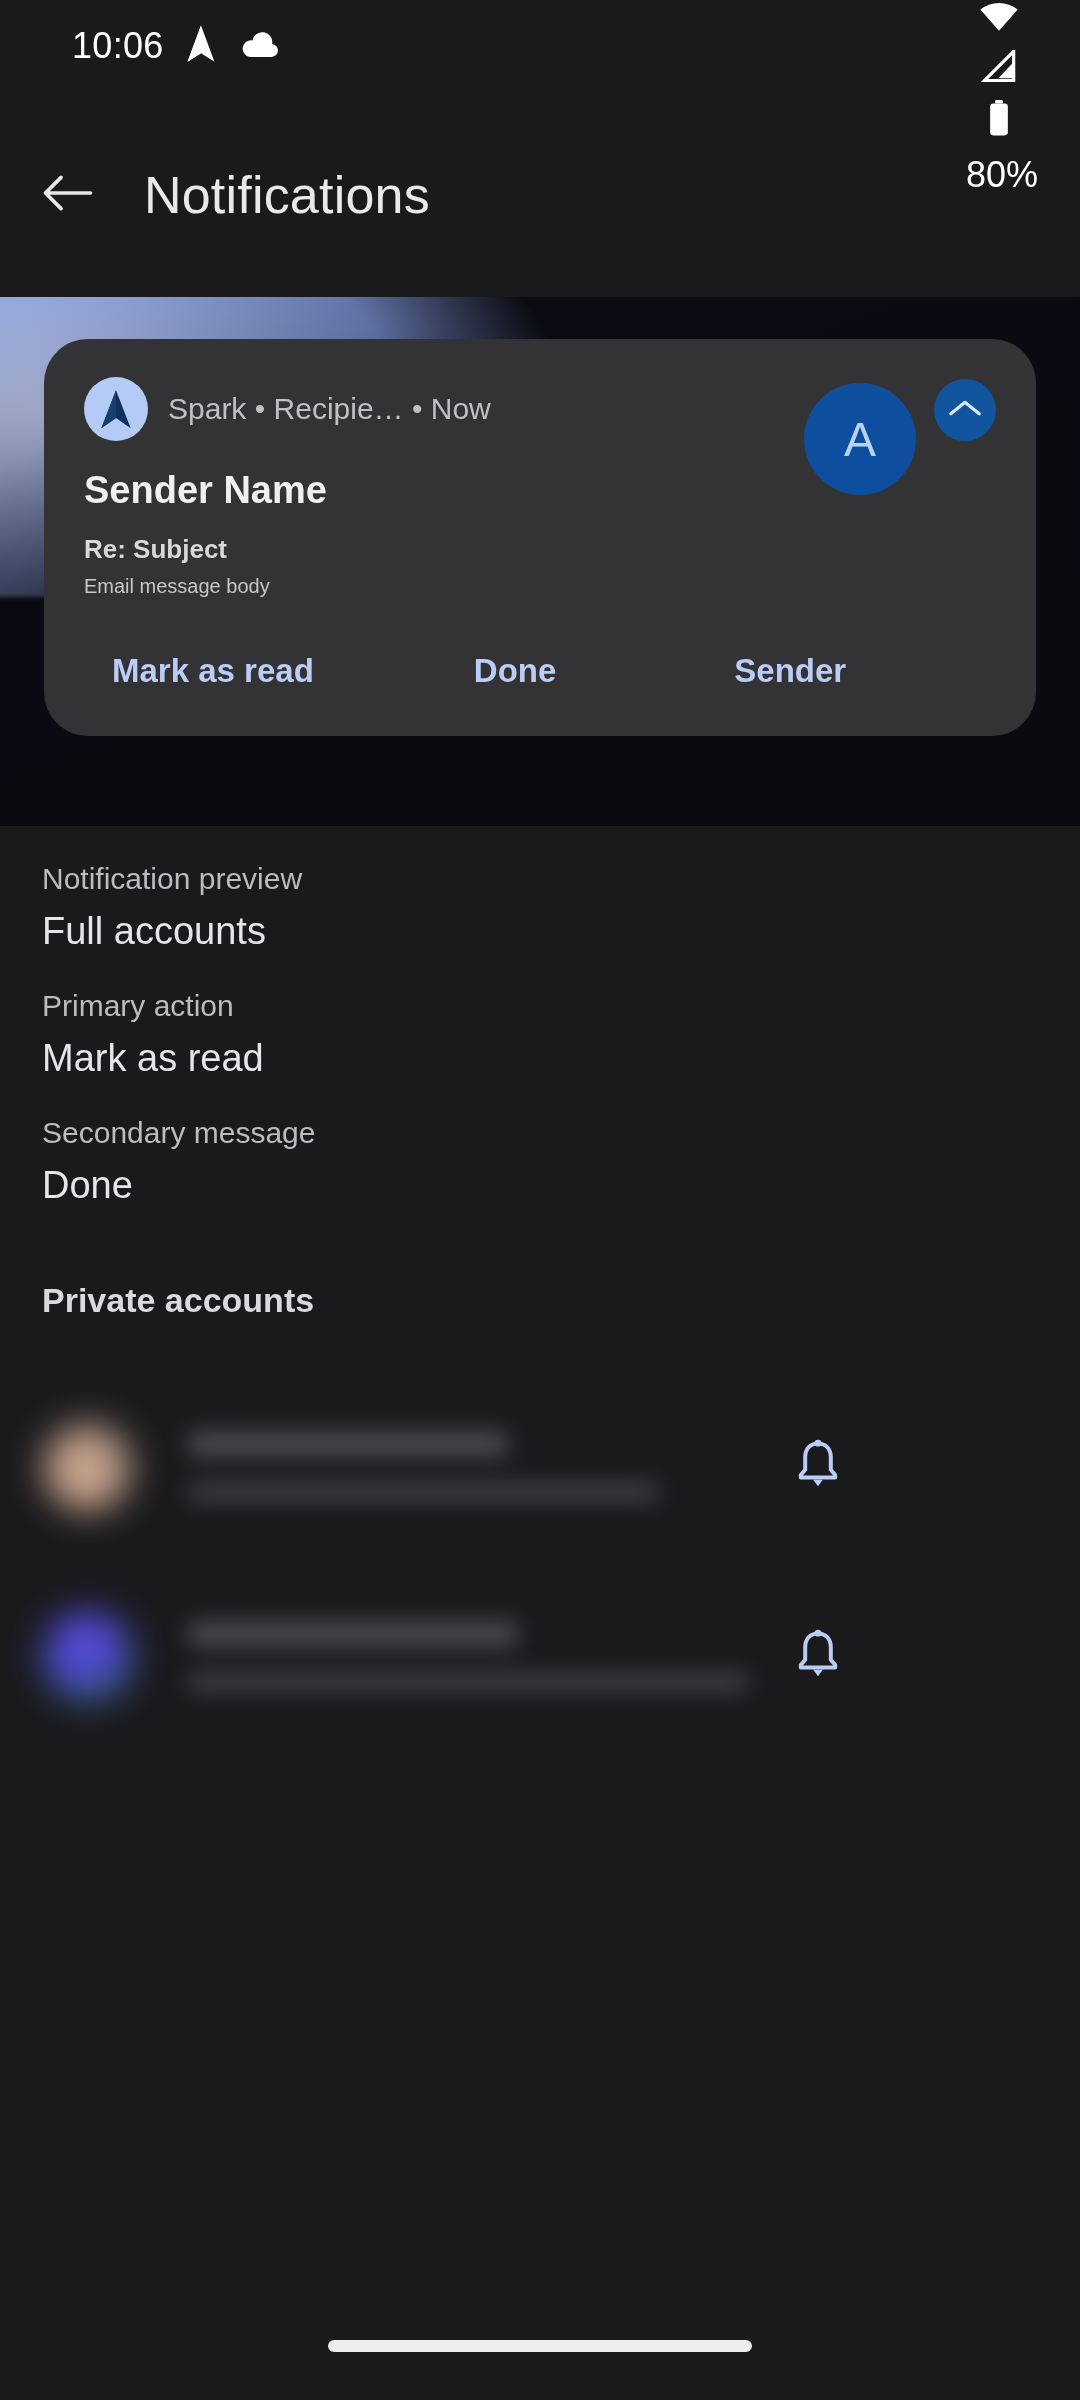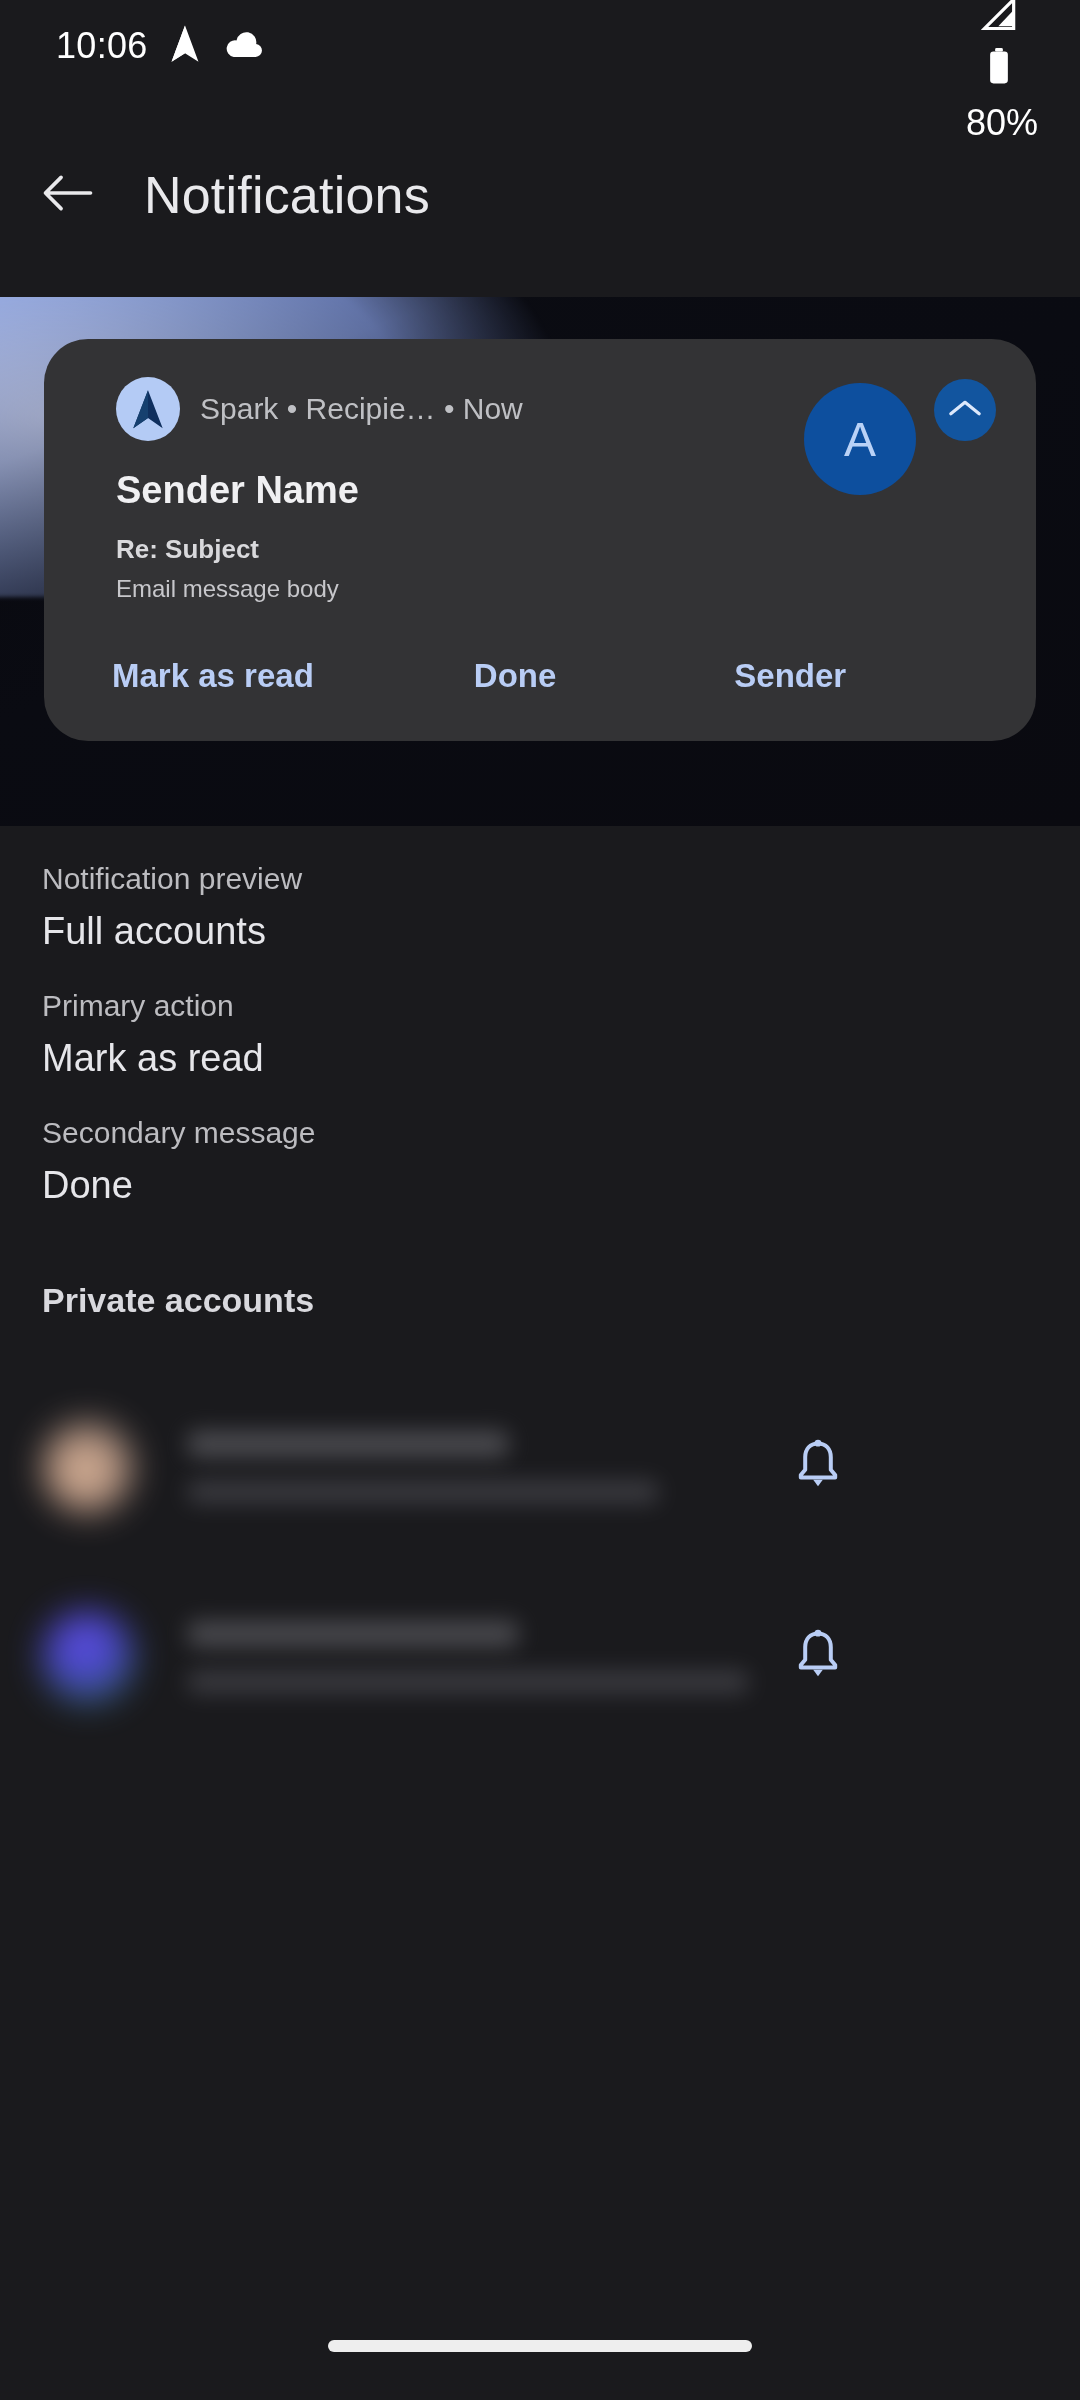--- a/index.html
+++ b/index.html
@@ -7,22 +7,22 @@
     width:1080px; height:2400px;
     background:#1a1a1d;
     font-family:"Liberation Sans", sans-serif;
     overflow:hidden;
   }
   .screen { position:relative; width:1080px; height:2400px; background:#1a1a1d; }
 
   
   .statusbar{
     position:absolute; top:0; left:0; width:1080px; height:92px;
-    display:flex; align-items:center; justify-content:space-between;
-    padding:0 42px 0 56px;
+    display:flex; justify-content:space-between;
+    padding:0 42px 0 72px;
   }
   .sb-left{ display:flex; align-items:center; gap:20px; }
   .sb-right{ display:flex; align-items:center; gap:14px;flex-direction:column; }
   .sb-clock{ color:#ffffff; font-size:36px; letter-spacing:.3px; }
   .sb-pct{ color:#ffffff; font-size:36px; margin-left:6px; }
   .ico{ display:block; }
 
   
   .appbar{
     position:absolute; top:92px; left:0; width:1080px; height:205px;
@@ -71,38 +71,38 @@
     background:linear-gradient(180deg, rgba(96,132,155,.9), rgba(40,70,90,0));
     clip-path:polygon(40% 0, 58% 18%, 74% 4%, 92% 30%, 100% 100%, 0 100%, 12% 34%);
     filter:blur(2px);
   }
 
   
   .notif{
     position:absolute; left:44px; top:339px; width:992px;
     background:#333335; border-radius:44px; padding:38px 40px 46px 40px;
   }
-  .notif-top{ display:flex; align-items:flex-start;margin-left:32px; }
+  .notif-top{ display:flex; align-items:flex-start; }
   .notif-left{ flex:1 1 auto; min-width:0; }
   .notif-headrow{ display:flex; align-items:center; gap:20px; }
   .app-icon{
     width:64px; height:64px; border-radius:50%;
     background:#b4cbf5; display:flex; align-items:center; justify-content:center; flex:0 0 auto;
   }
   .notif-meta{
     color:#bfc0c4; font-size:30px; white-space:nowrap; overflow:hidden; text-overflow:ellipsis;
   }
   .notif-sender{
     color:#f0f0f2; font-size:38px; font-weight:700; margin:28px 0 0 0;
   }
   .notif-subject{
     color:#d9d9dc; font-size:26px; font-weight:700; margin-top:22px;
   }
   .notif-body{
-    color:#c7c7cb; font-size:24px; margin-top:10px;
+    color:#c7c7cb; font-size:20px; margin-top:10px;
   }
   .notif-right{
     flex:0 0 auto; display:flex; align-items:flex-start; gap:18px; padding-left:16px; padding-top:6px;
   }
   .avatar{
     width:112px; height:112px; border-radius:50%;
     background:#0d4f9e; color:#b9d2f7; font-size:48px;
     display:flex; align-items:center; justify-content:center;
   }
   .expand-btn{

